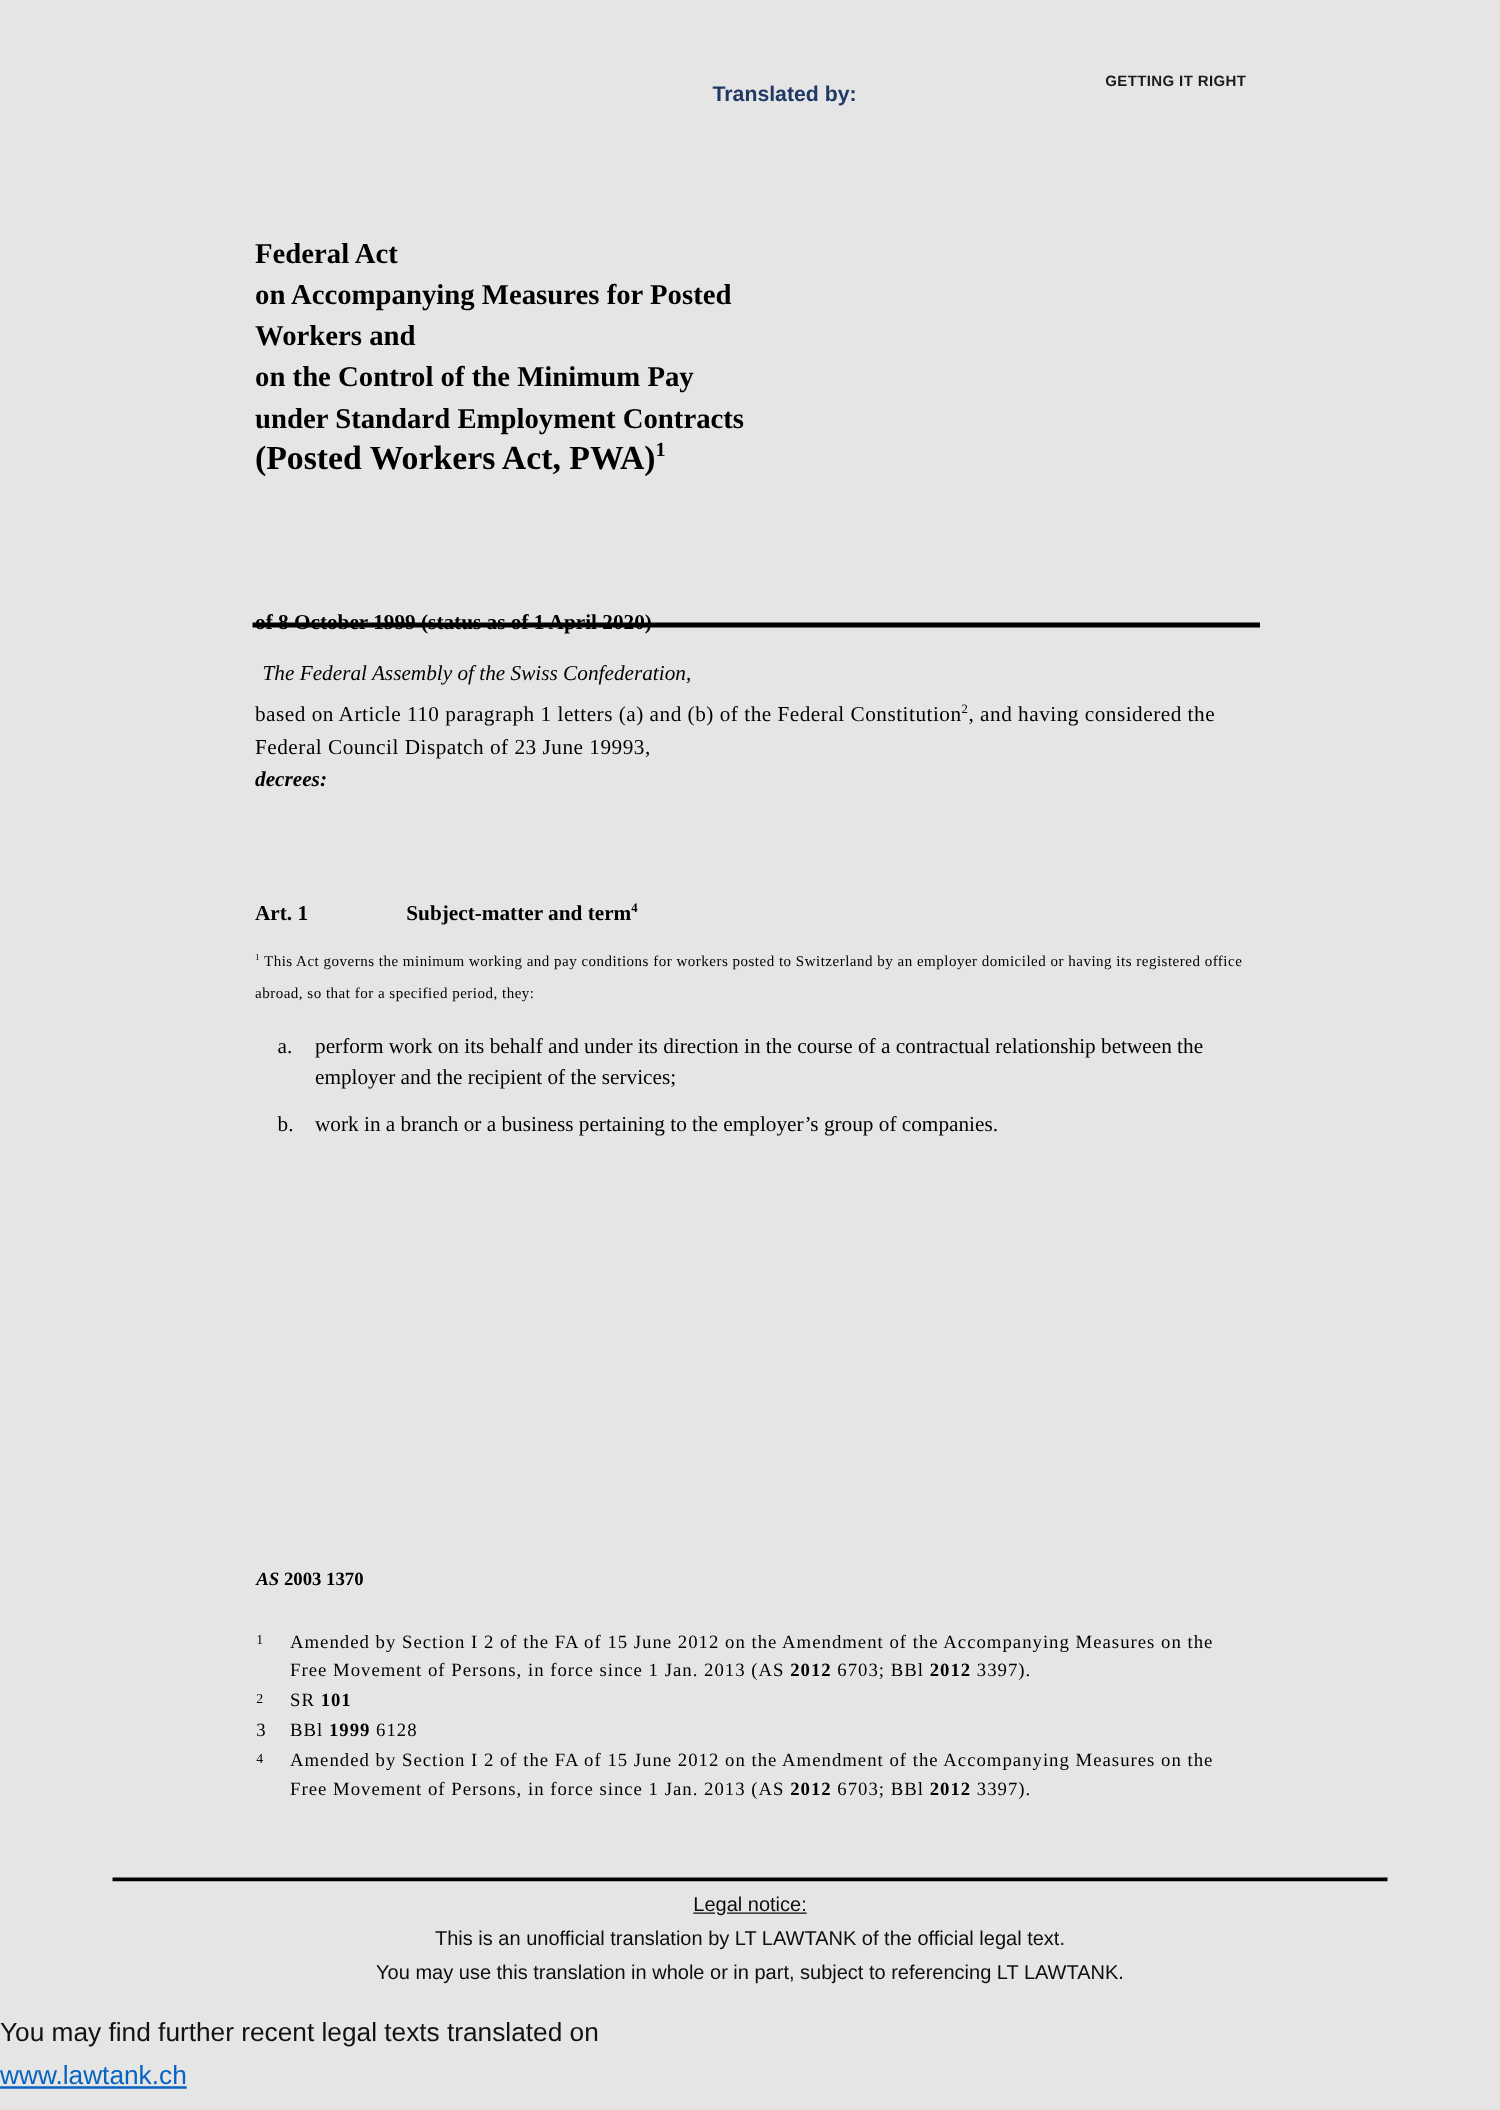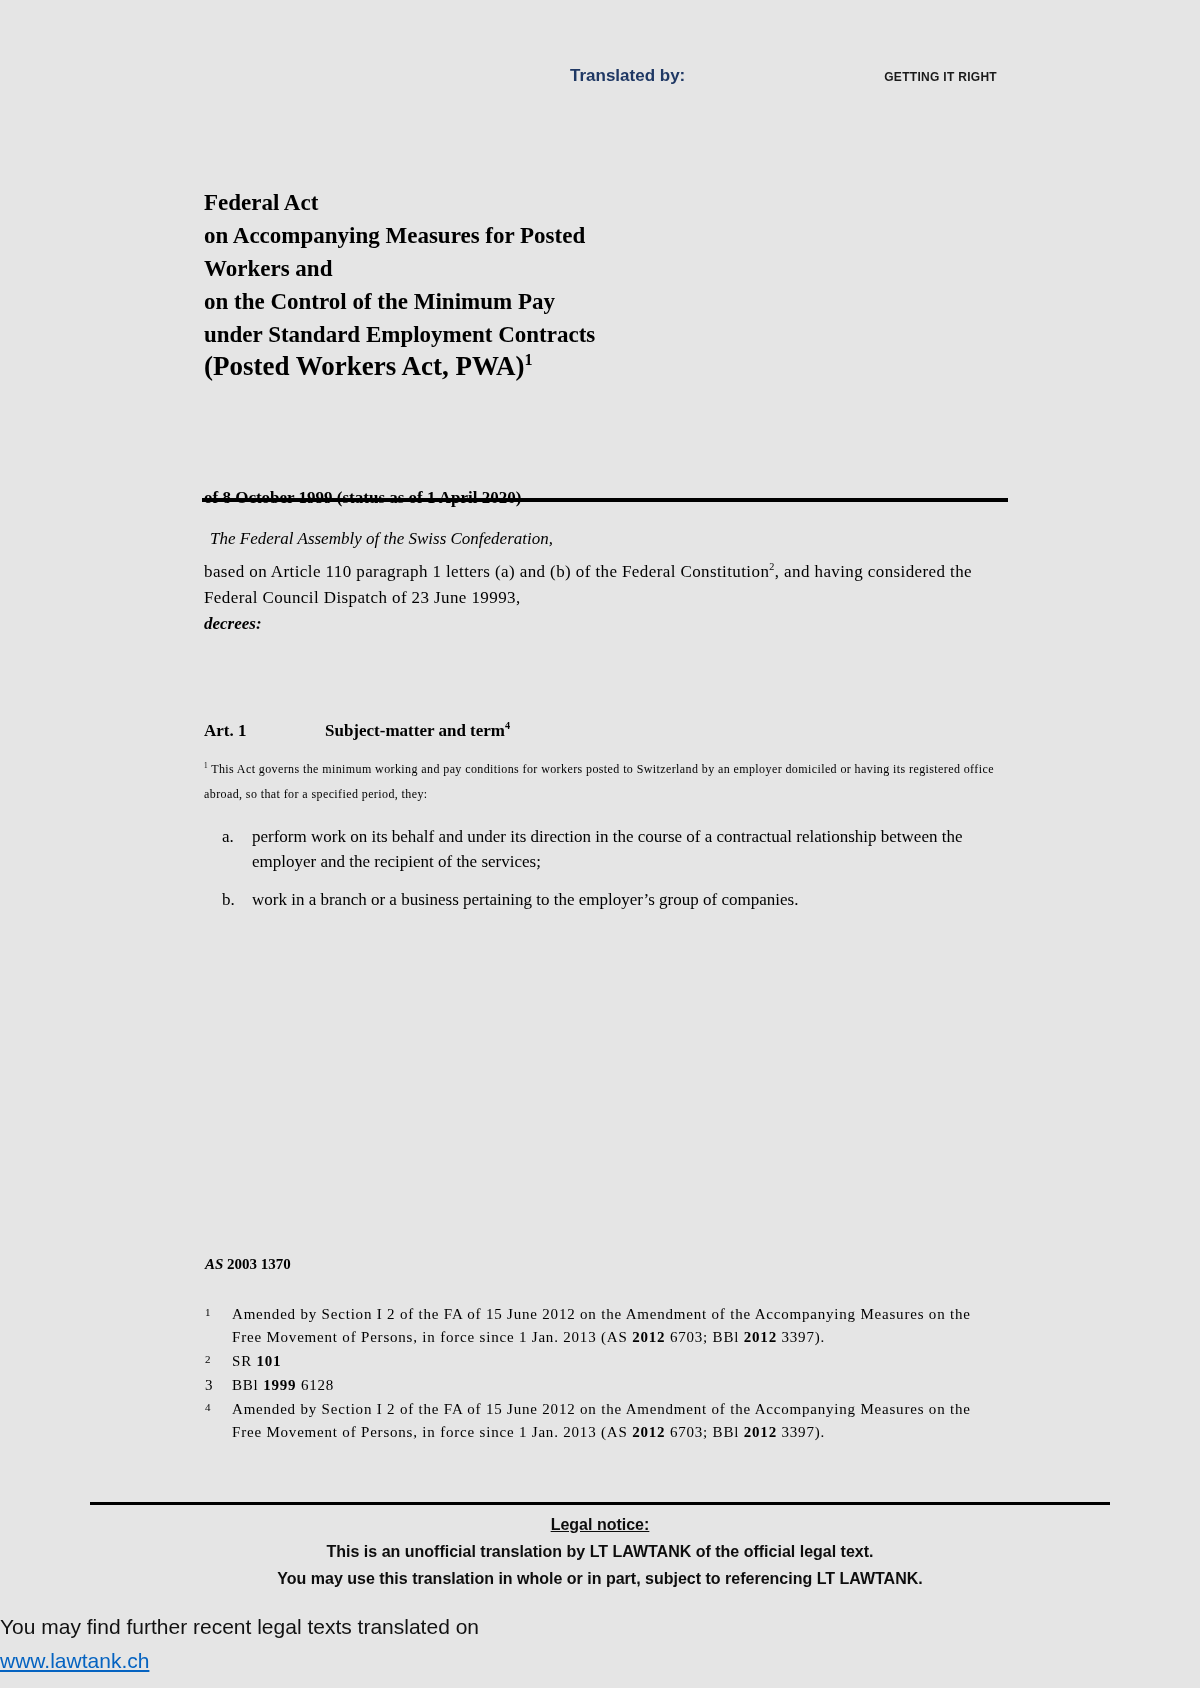--- a/index.html
+++ b/index.html
@@ -8,21 +8,21 @@
 
   
   .translated-by{position:absolute;left:570px;top:66px;font-family:"Liberation Sans",sans-serif;
         font-weight:bold;font-size:17px;color:#1f3864;}
   .logo{position:absolute;left:745px;top:54px;width:252px;}
   .logo-row{display:flex;align-items:baseline;gap:10px;font-family:"Liberation Sans",sans-serif;
         font-weight:bold;font-size:40px;letter-spacing:-1.5px;line-height:1;}
   .logo-lt{color:#7b1b1b;}
   .logo-name{color:#1a1a1a;}
   .logo-tagline{font-family:"Liberation Sans",sans-serif;font-weight:bold;font-size:12px;
-        color:#1a1a1a;text-align:right;margin-top:16px;letter-spacing:.3px;}
+        color:#1a1a1a;text-align:right;margin-top:4px;letter-spacing:.3px;}
 
   
   .doc-title{position:absolute;left:204px;top:186px;width:810px;font-size:23px;font-weight:bold;line-height:33px;}
   .doc-subtitle{font-size:27px;font-weight:bold;line-height:31px;}
   .sup{font-size:60%;vertical-align:super;line-height:0;}
 
   .date-line{position:absolute;left:204px;top:441px;font-size:17px;font-weight:bold;margin-top:47px;}
 
   .rule-main{position:absolute;left:202px;top:498px;width:806px;height:4px;background:#000;}
 
@@ -46,21 +46,21 @@
   .bold{font-weight:bold;}
   .footnotes{position:absolute;left:205px;top:1303px;width:800px;font-size:15px;line-height:23px;letter-spacing:.8px;}
   .fn-row{display:flex;margin-bottom:1px;}
   .fn-marker{width:27px;flex:none;}
   .fn-marker.fn-sup{font-size:11px;position:relative;top:-2px;}
   .fn-text{width:770px;}
 
   
   .footer-rule{position:absolute;left:90px;top:1502px;width:1020px;height:3px;background:#000;}
   .legal-notice{position:absolute;left:0;top:1511px;width:1200px;text-align:center;
-        font-family:"Liberation Sans",sans-serif;font-weight:bold;font-size:16px;line-height:27px;color:#0d0d0d;}
+        font-family:"Liberation Sans",sans-serif;font-weight:normal;font-size:16px;line-height:27px;color:#0d0d0d;}
   .legal-title span{text-decoration:underline;}
   .more-block{position:absolute;left:0;top:1610px;width:1200px;text-align:left;
         font-family:"Liberation Sans",sans-serif;font-size:21px;line-height:34px;color:#111;}
   .link{color:#0563c1;text-decoration:underline;cursor:pointer;}
 </style>
 </head>
 <body>
 
 <div class="page">
 

